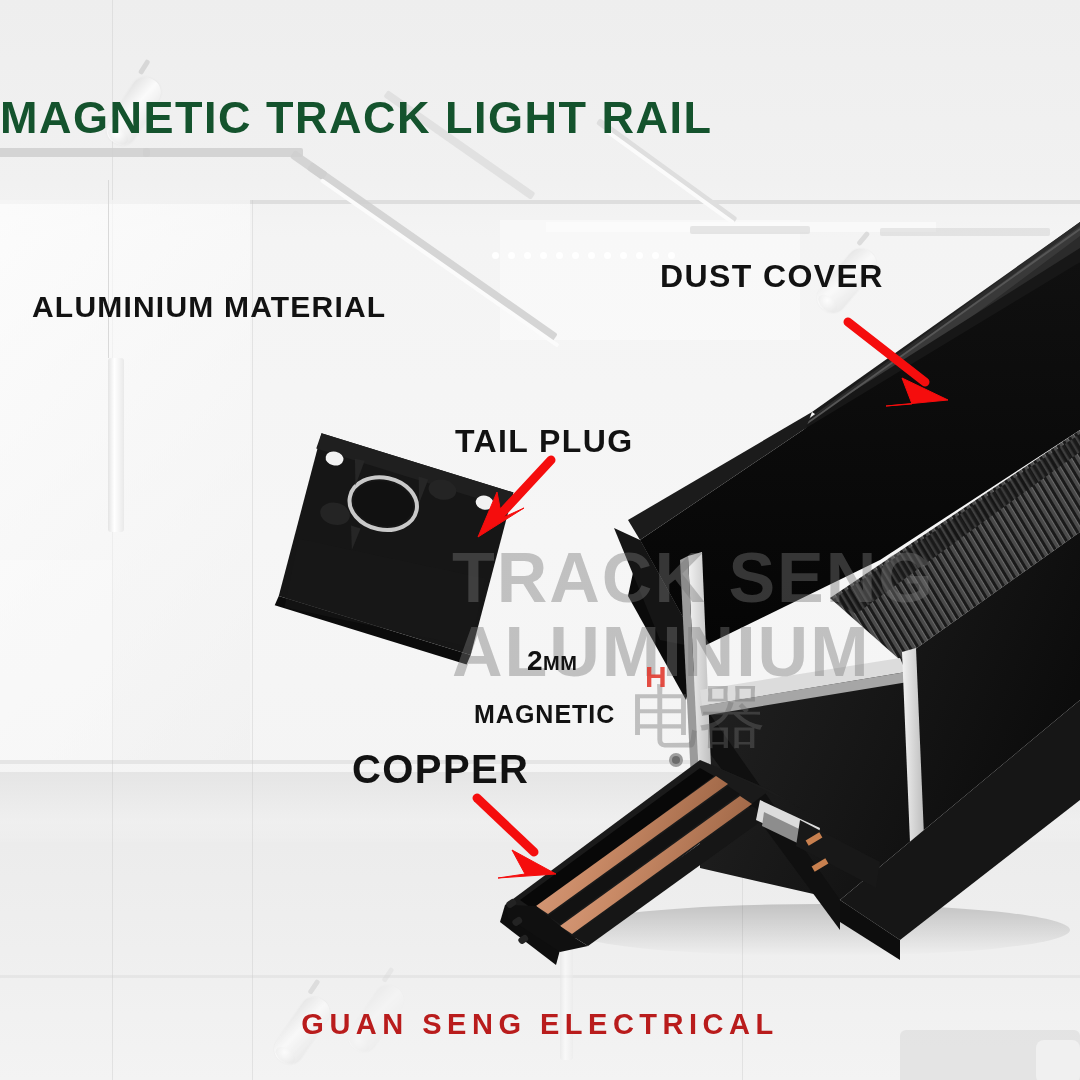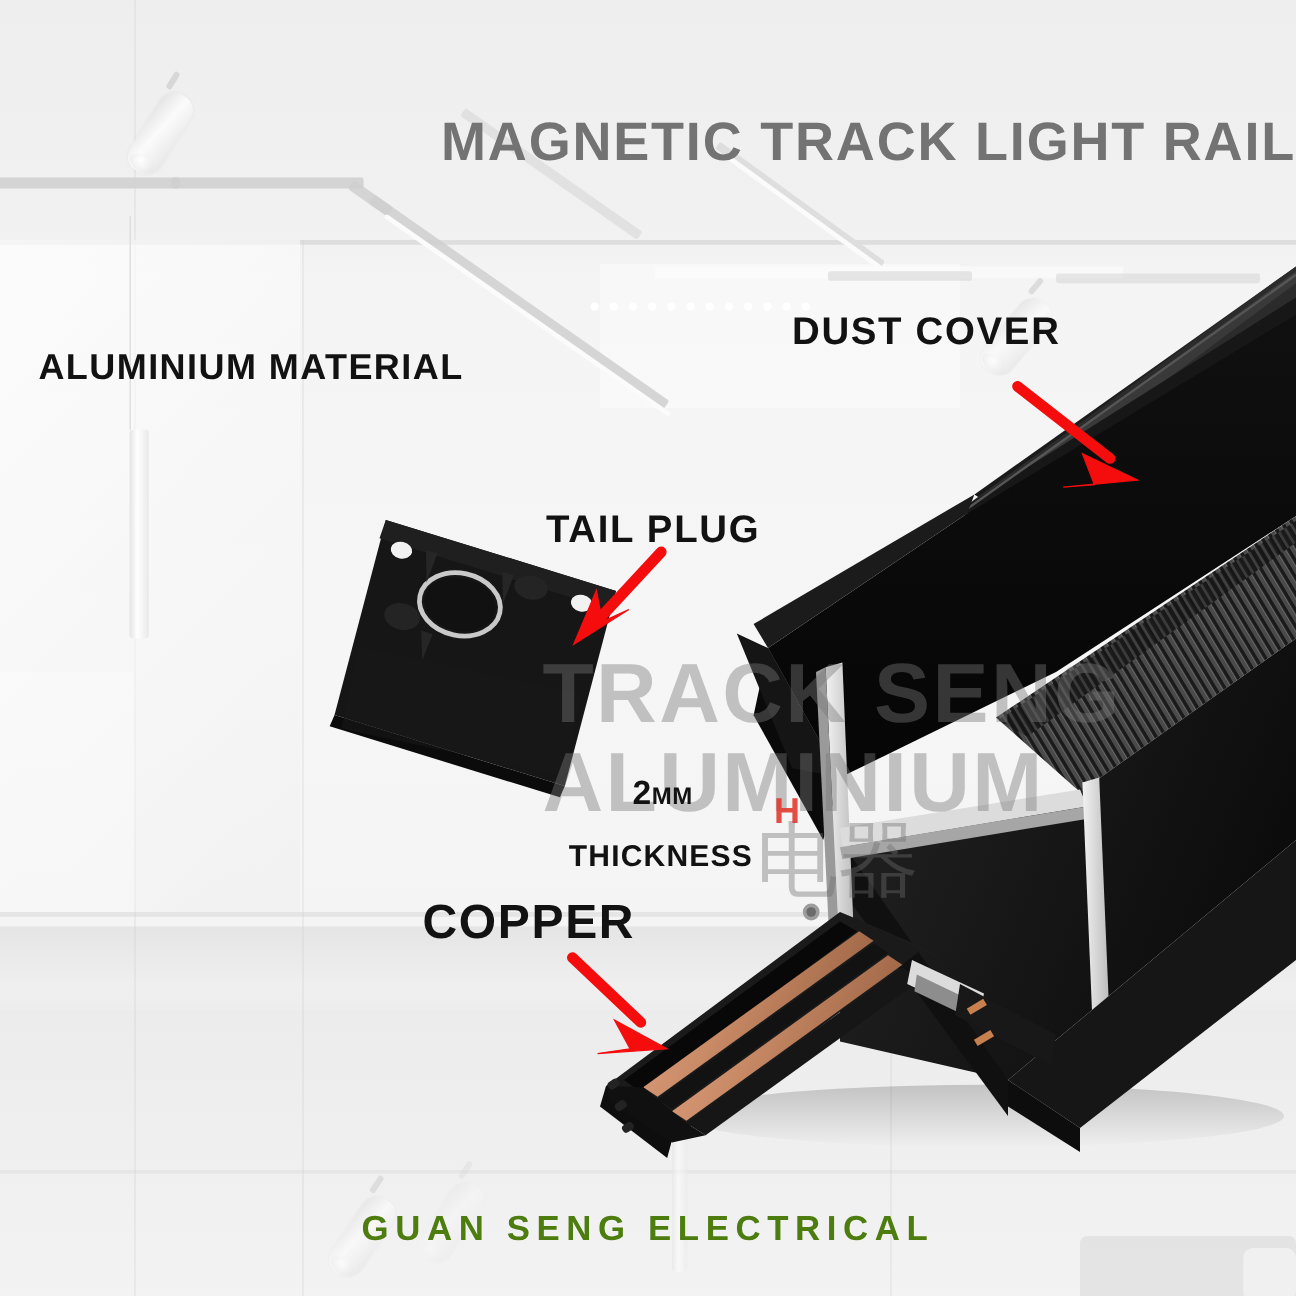--- a/index.html
+++ b/index.html
@@ -51,32 +51,32 @@
   
   .wm{position:absolute;color:rgba(120,120,120,.42);font-weight:700;letter-spacing:2px;
       font-family:"Liberation Sans", sans-serif;white-space:nowrap;}
   .wm-1{left:452px;top:538px;font-size:70px;}
   .wm-2{left:452px;top:612px;font-size:70px;}
   .wm-cn{position:absolute;color:rgba(110,110,110,.40);font-weight:400;font-size:68px;
       font-family:"DejaVu Sans", sans-serif;white-space:nowrap;}
   .wm-h{position:absolute;left:645px;top:660px;font-size:30px;font-weight:700;color:#e23b30;opacity:.9;}
 
   
-  .title{position:absolute;left:0;right:0;top:92px;text-align:right;
-      font-size:45px;font-weight:700;letter-spacing:1.5px;color:#737373;padding-left:46px;}
+  .title{position:absolute;left:0;right:0;top:92px;text-align:left;
+      font-size:45px;font-weight:700;letter-spacing:1.5px;color:#14532d;}
   .lbl{position:absolute;font-weight:700;color:#121212;white-space:nowrap;}
   .lbl-alu   {left:32px;  top:290px; font-size:30px;letter-spacing:1.2px;}
   .lbl-dust  {left:660px; top:258px; font-size:32px;letter-spacing:1.4px;}
   .lbl-tail  {left:455px; top:396px; font-size:32px;letter-spacing:1.4px;margin-top:27px;}
   .lbl-copper{left:352px; top:747px; font-size:40px;letter-spacing:1.4px;}
   .lbl-2mm   {left:527px; top:645px; font-size:28px;letter-spacing:.5px;}
   .lbl-2mm small{font-size:20px;}
   .lbl-thick {left:474px; top:700px; font-size:25px;letter-spacing:1px;}
   .footer{position:absolute;left:0;right:0;top:1008px;text-align:center;
-      font-size:29px;font-weight:700;letter-spacing:5.5px;color:#4d7c0f;}
+      font-size:29px;font-weight:700;letter-spacing:5.5px;color:#b91c1c;}
 
   #arrows{position:absolute;left:0;top:0;width:1080px;height:1080px;}
 </style>
 </head>
 <body>
 
 <div id="stage">
 
   <div class="bg-base"></div>
 
@@ -309,16 +309,16 @@
   </svg>
 
   <div class="title">MAGNETIC TRACK LIGHT RAIL</div>
 
   <div class="lbl lbl-alu">ALUMINIUM MATERIAL</div>
   <div class="lbl lbl-dust">DUST COVER</div>
   <div class="lbl lbl-tail">TAIL PLUG</div>
   <div class="lbl lbl-copper">COPPER</div>
 
   <div class="lbl lbl-2mm"><span>2</span><small>MM</small></div>
-  <div class="lbl lbl-thick">THICKNESS</div>
+  <div class="lbl lbl-thick">MAGNETIC</div>
 
   <div class="footer">GUAN SENG ELECTRICAL</div>
 </div>
 
 </body></html>

